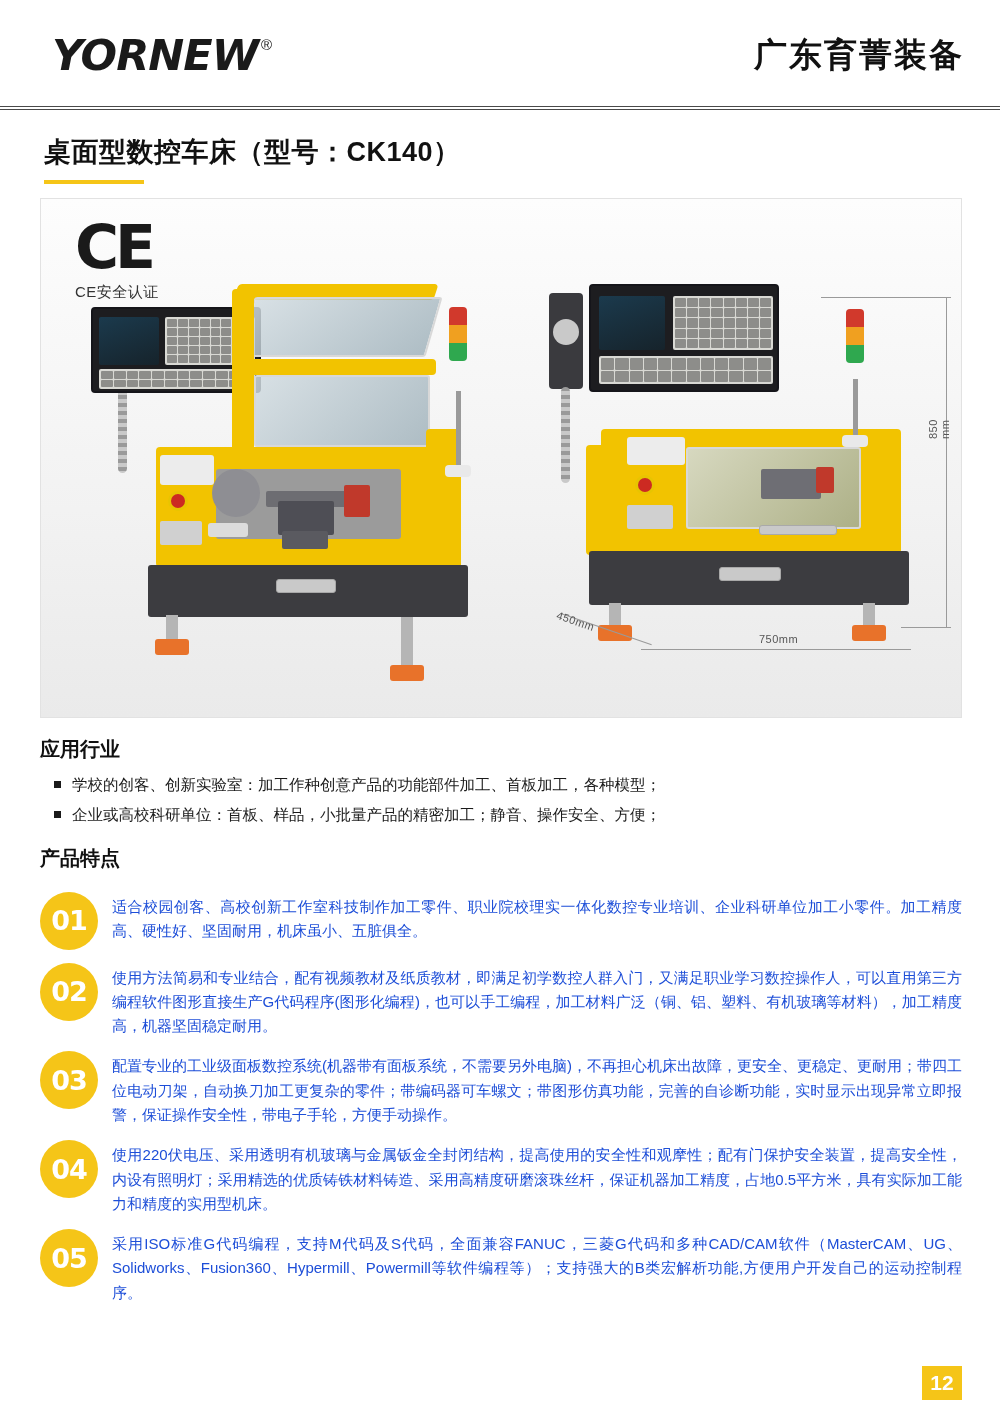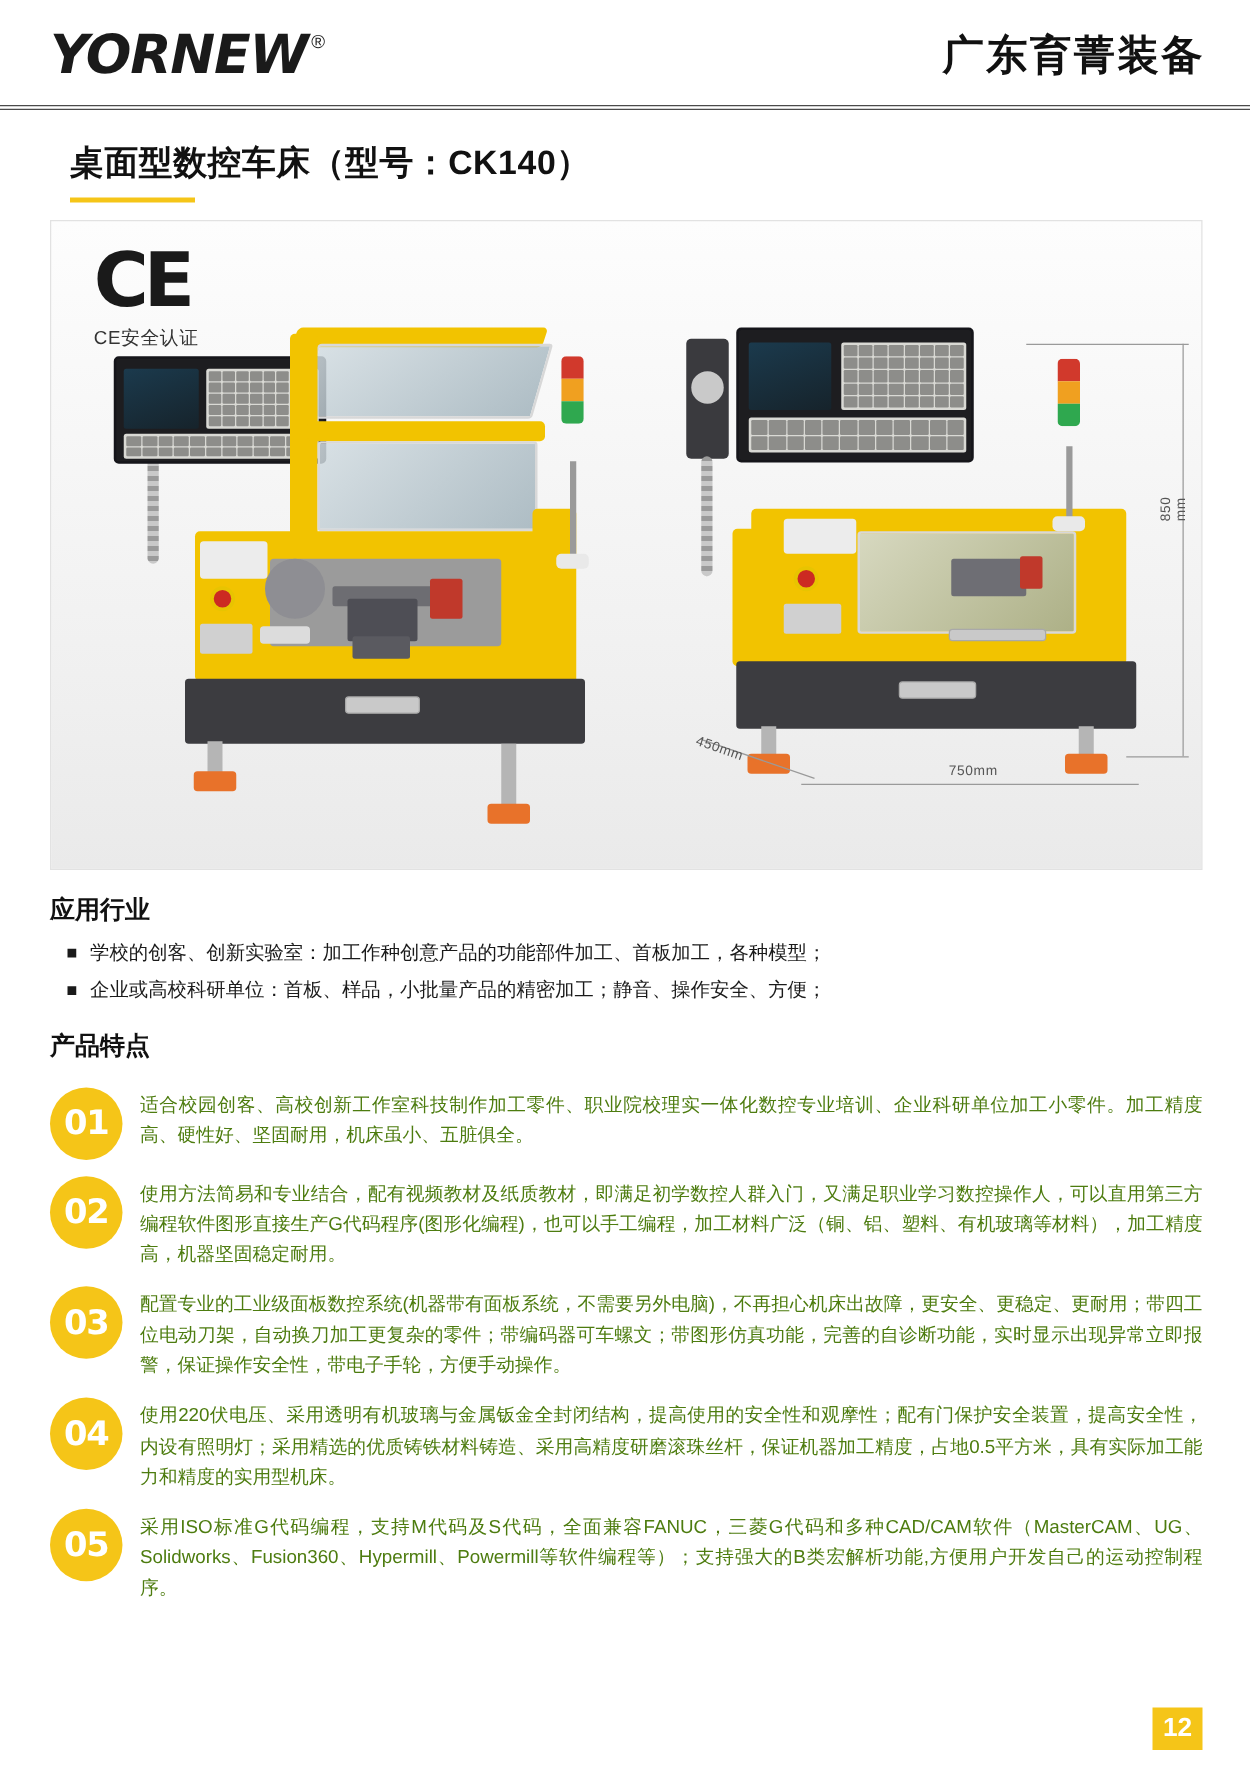--- a/index.html
+++ b/index.html
@@ -6,25 +6,25 @@
   body {
     width: 1000px; height: 1414px;
     font-family: "Liberation Sans", "DejaVu Sans", sans-serif;
     background: #ffffff;
     position: relative;
     overflow: hidden;
   }
 
   
   .header {
-    height: 88px;
+    height: 110px;
     display: flex;
     align-items: center;
     justify-content: space-between;
-    padding: 0 36px 0 40px;
+    padding: 0 36px 0 52px;
     position: relative;
   }
   .logo-wrap { display: flex; align-items: flex-start; }
   .logo-text {
     font-family: "DejaVu Sans", sans-serif;
     font-size: 43px;
     font-weight: bold;
     font-style: italic;
     letter-spacing: -1px;
     color: #1a1a1a;
@@ -46,21 +46,21 @@
   .header-rule {
     position: absolute;
     left: 0; right: 0; bottom: 0;
     height: 4px;
     border-top: 1px solid #4a4a4a;
     border-bottom: 1px solid #4a4a4a;
     background: #ffffff;
   }
 
   
-  .title-block { padding: 24px 0 0 56px; }
+  .title-block { padding: 24px 0 0 44px; }
   .doc-title {
     font-size: 27px;
     font-weight: bold;
     color: #111111;
     letter-spacing: 0.5px;
   }
   .title-underline {
     width: 100px;
     height: 4px;
     background: #f5c518;
@@ -194,21 +194,21 @@
     display: flex;
     align-items: center;
     justify-content: center;
     margin-right: 14px;
     font-family: "DejaVu Sans", sans-serif;
     letter-spacing: -1px;
   }
   .feature-text {
     font-size: 15px;
     line-height: 1.62;
-    color: #4d7c0f;
+    color: #1d4ed8;
     padding-top: 3px;
     text-align: justify;
   }
 
   
   .page-number {
     position: absolute;
     right: 38px;
     bottom: 14px;
     width: 40px;

